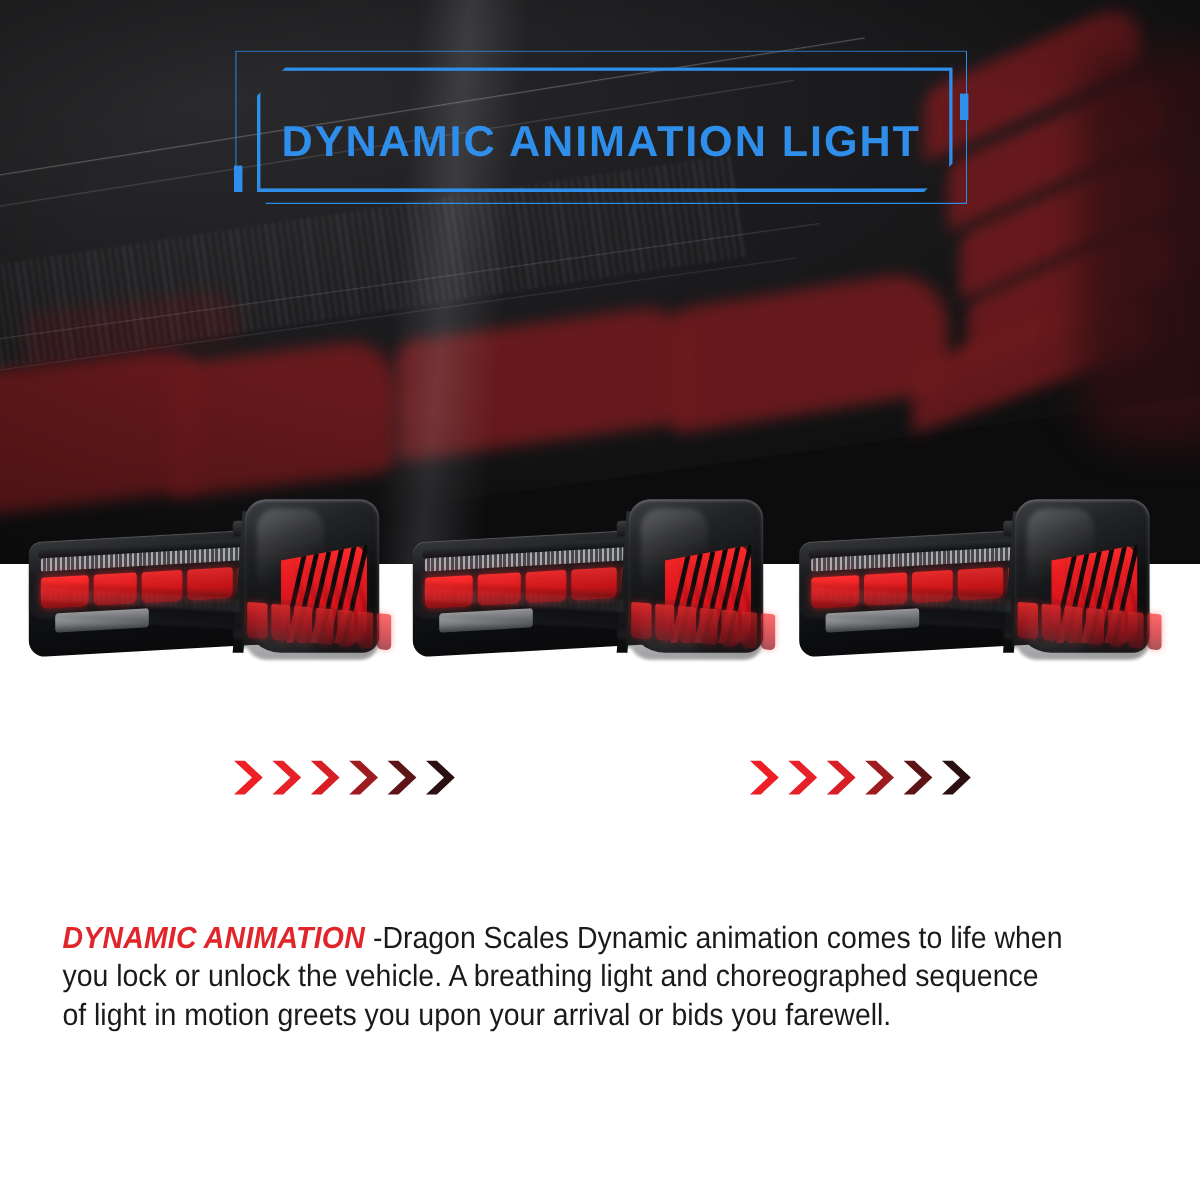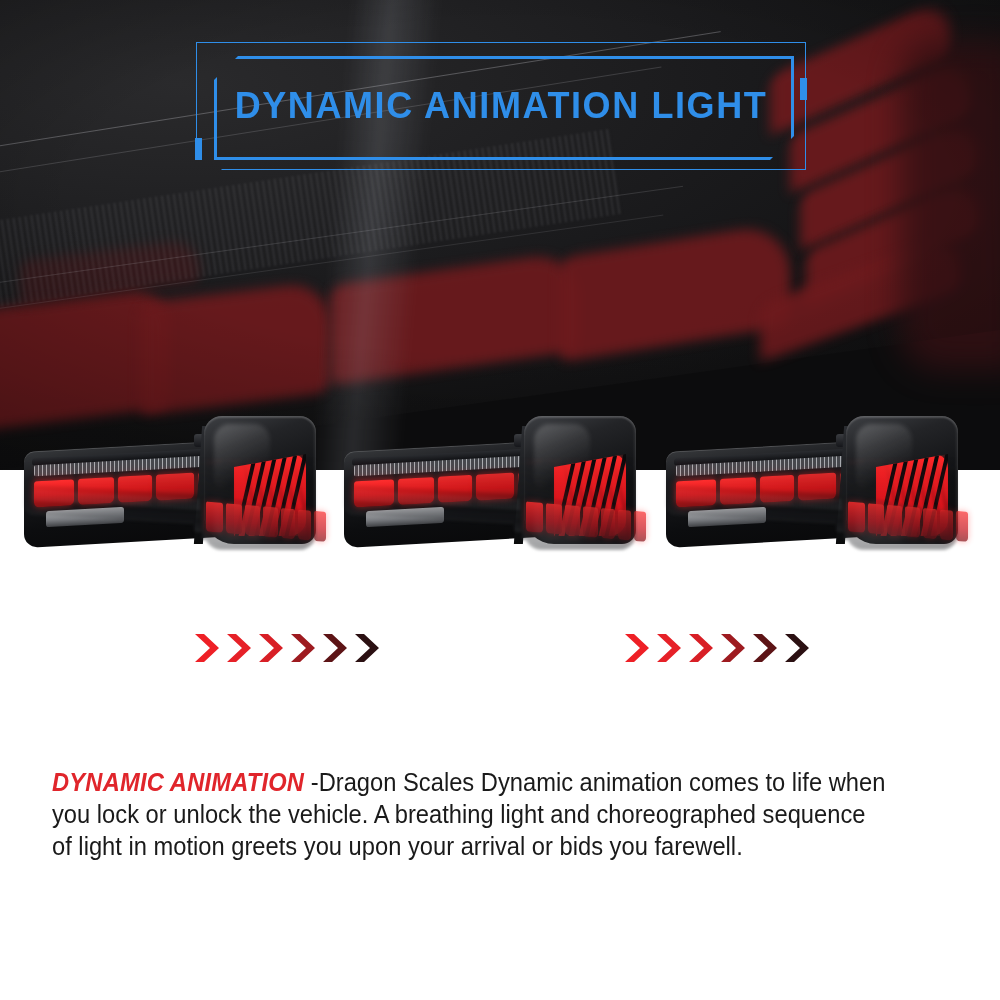--- a/index.html
+++ b/index.html
@@ -65,21 +65,21 @@
     position:absolute; left:18px; top:14px; width:580px; height:104px;
     border:3px solid #2f8ee9;
     clip-path: polygon(24px 0, 100% 0, 100% calc(100% - 24px), calc(100% - 24px) 100%, 0 100%, 0 24px);
   }
   .tick {
     position:absolute; width:7px; height:22px; background:#2f8ee9;
   }
   .tick-left  { left:-1px; top:96px; }
   .tick-right { right:-1px; top:36px; }
   .title-text {
-    position:absolute; left:0; top:0; width:610px; height:128px;
+    position:absolute; left:0; top:12px; width:610px; height:128px;
     display:flex; align-items:center; justify-content:center;
     color:#2f8ee9; font-size:36px; font-weight:bold;
     letter-spacing:1.6px; white-space:nowrap;
     font-family:"Liberation Sans", sans-serif;
     border-radius:21px;
   }
 
   
   .lamp { position:absolute; width:300px; height:150px; }
   .lamp .unit { position:absolute; left:0; top:0; width:300px; height:150px; }

